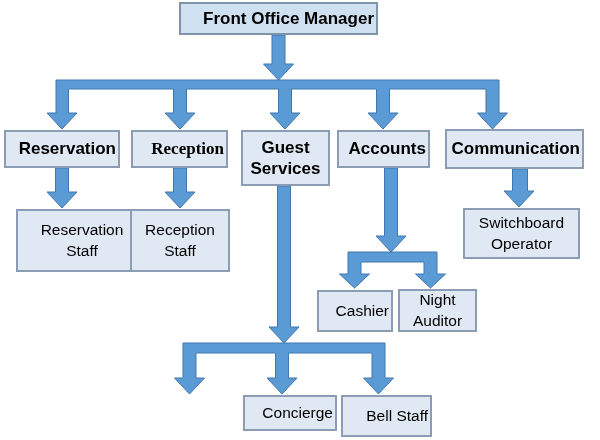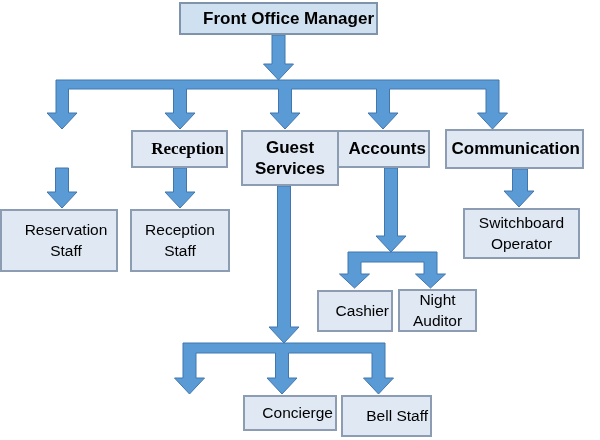--- a/index.html
+++ b/index.html
@@ -16,24 +16,24 @@
     text-align:center;color:#000000;padding:1px 2px;
   }
   .node.root{background:#cfe0f1;border-color:#7f93ab;}
   .bold{font-weight:bold;font-size:17px;line-height:1.25;}
   .leaf{font-size:15.5px;line-height:1.35;}
 
   
   #n-root{left:179px;top:2px;width:199px;height:33px;}
   #n-reservation{left:4px;top:130px;width:116px;height:38px;}
   #n-reception{left:131px;top:130px;width:97px;height:38px;font-family:Liberation Serif, serif;}
-  #n-guest-services{left:241px;top:130px;width:98px;height:56px;}
+  #n-guest-services{left:241px;top:130px;width:89px;height:56px;}
   #n-accounts{left:337px;top:130px;width:93px;height:38px;}
   #n-communication{left:445px;top:129px;width:139px;height:40px;}
-  #n-reservation-staff{left:0;top:209px;width:118px;height:63px;padding-left:16px;}
+  #n-reservation-staff{left:16px;top:209px;width:118px;height:63px;padding-left:16px;}
   #n-reception-staff{left:130px;top:209px;width:100px;height:63px;}
   #n-switchboard-operator{left:463px;top:208px;width:117px;height:51px;}
   #n-cashier{left:317px;top:290px;width:76px;height:42px;}
   #n-night-auditor{left:398px;top:289px;width:79px;height:43px;}
   #n-guest-staff{left:144px;top:395px;width:92px;height:42px;}
   #n-concierge{left:243px;top:395px;width:94px;height:36px;}
   #n-bell-staff{left:341px;top:395px;width:91px;height:42px;}
 </style>
 </head>
 <body>
@@ -49,20 +49,23 @@
     <path d="M183,343 H385 V378 H393.5 L378.5,394 L363.5,378 H372 V353 H288.5 V378 H297 L282,394 L267,378 H275.5 V353 H196 V378 H204.5 L189.5,394 L174.5,378 H183 Z" fill="#5b9bd5"></path>
     <path d="M384.5,168 V236 H376 L391,252 L406,236 H397.5 V168 Z" fill="#5b9bd5"></path>
     <path d="M348,252 H437 V274 H445.5 L430.5,288 L415.5,274 H424 V262 H361 V274 H369.5 L354.5,288 L339.5,274 H348 Z" fill="#5b9bd5"></path>
     <path d="M512.5,169 V191 H504 L519,207 L534,191 H527.5 V169 Z" fill="#5b9bd5"></path>
   </svg>
 
   <div id="n-root" class="node root bold">
     <span>Front Office Manager</span>
   </div>
 
+  <div id="n-reservation" class="node bold">
+    <span>Reservation</span>
+  </div>
   <div id="n-reception" class="node bold">
     <span>Reception</span>
   </div>
   <div id="n-guest-services" class="node bold">
     <span>Guest Services</span>
   </div>
   <div id="n-accounts" class="node bold">
     <span>Accounts</span>
   </div>
   <div id="n-communication" class="node bold">

